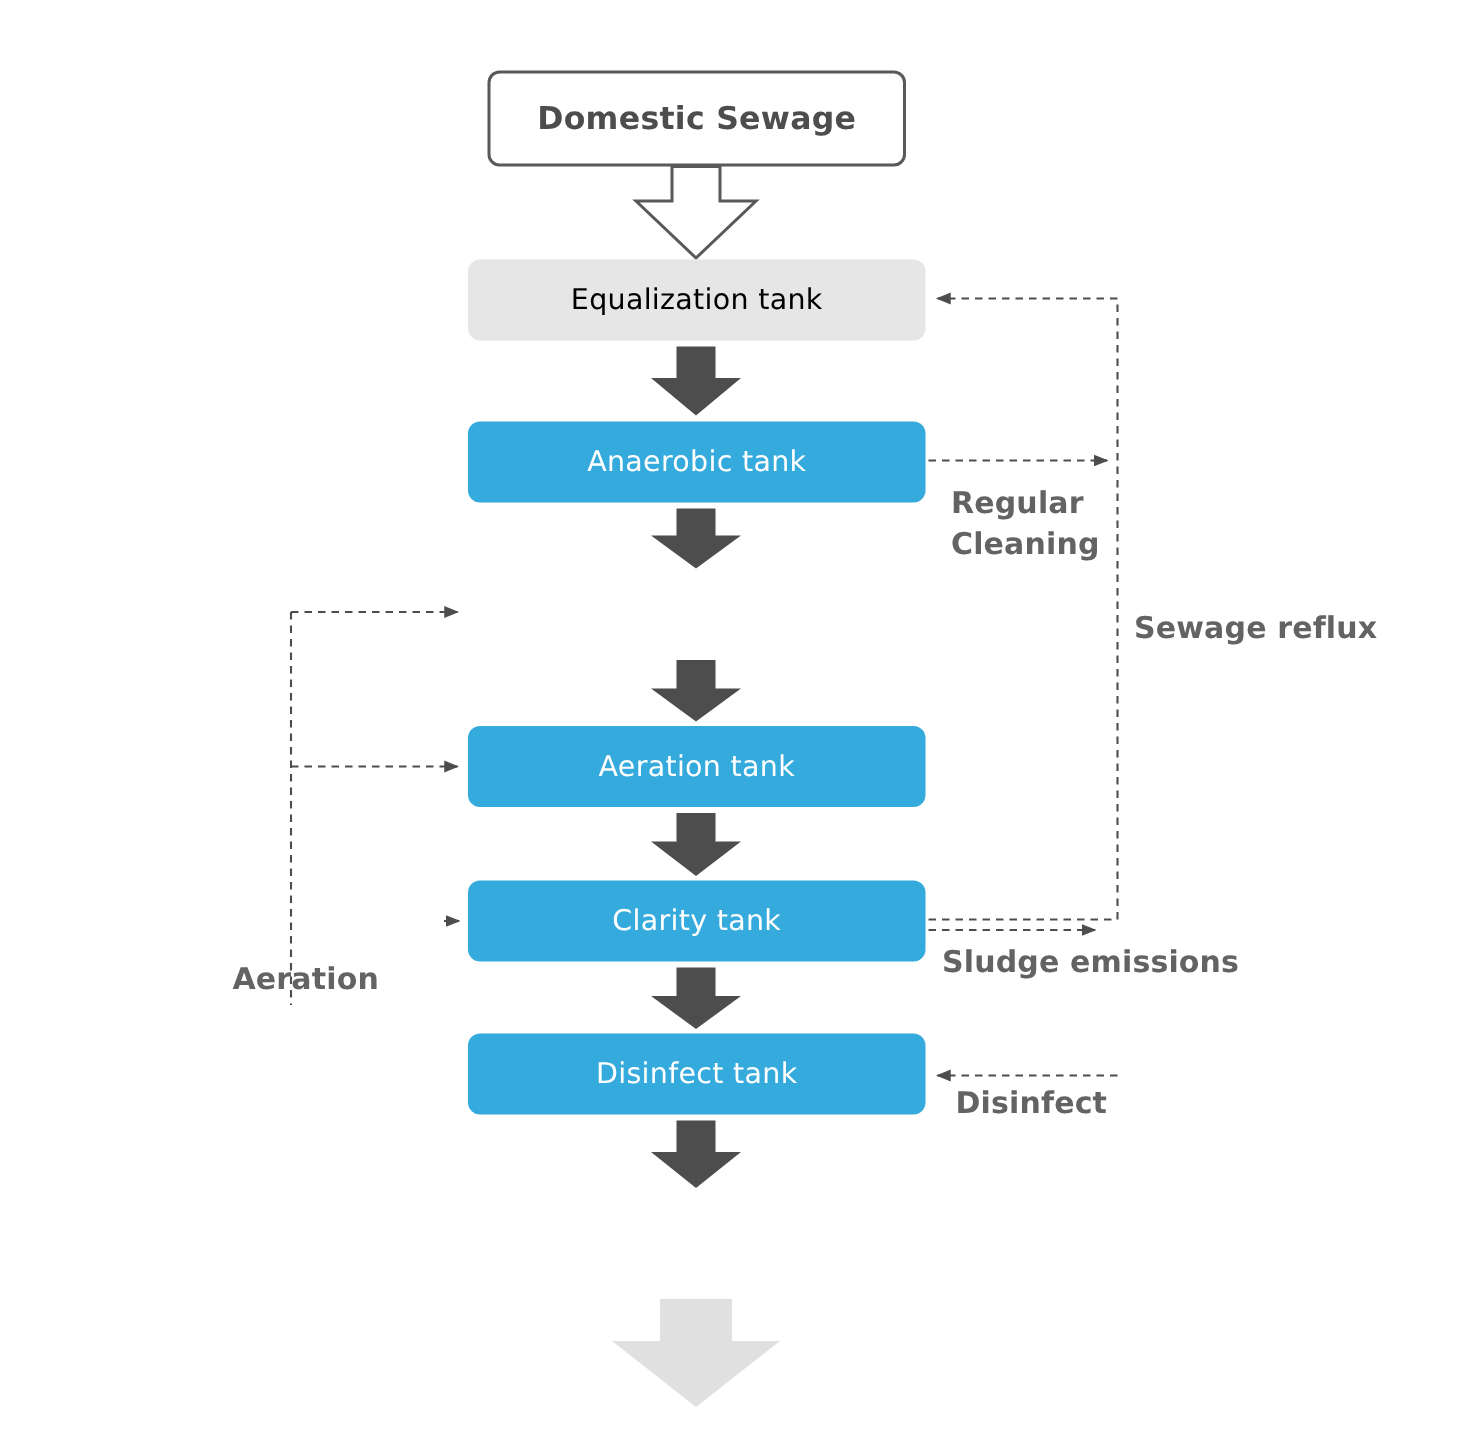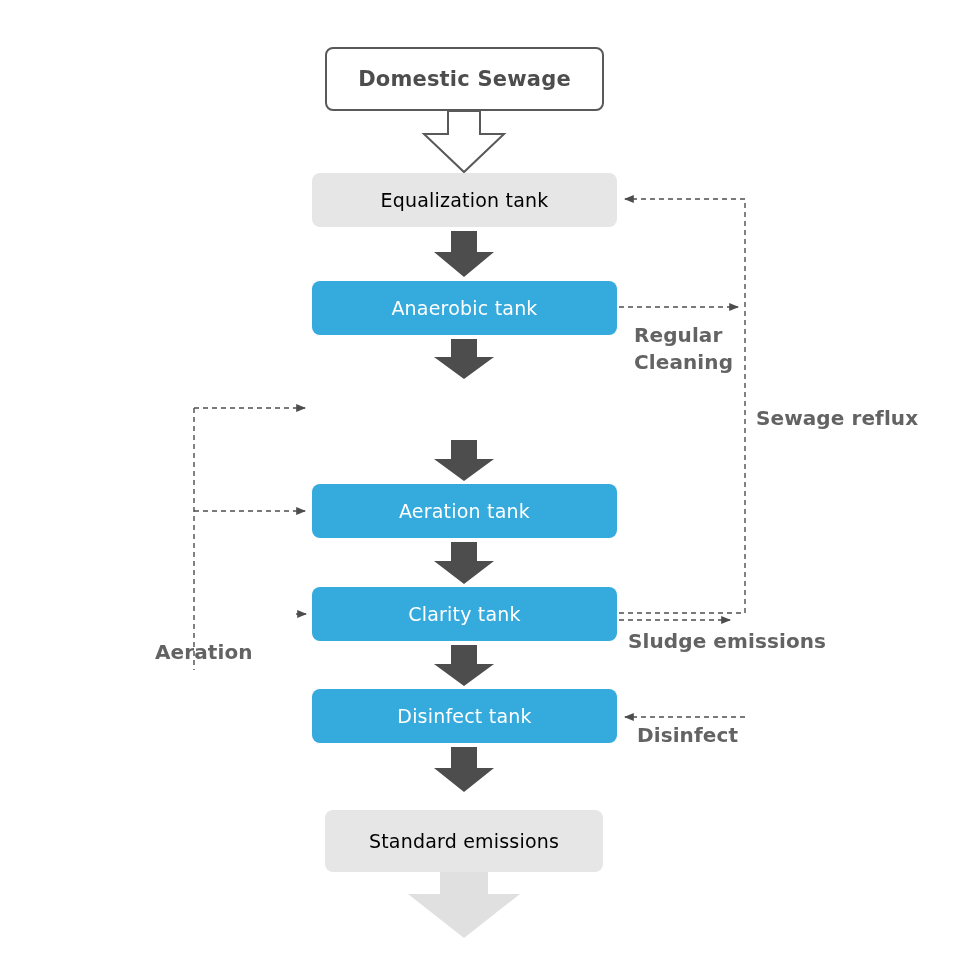--- a/index.html
+++ b/index.html
@@ -130,23 +130,20 @@
   </div>
 
   <div class="node node-blue" style="left:312px; top:689px; width:305px; height:54px;">
     <span>Disinfect tank</span>
   </div>
 
   <div class="node node-blue" style="left:312px; top:587px; width:305px; height:54px;">
     <span>Clarity tank</span>
   </div>
 
-  <div class="node node-grey" style="left:325px; top:810px; width:278px; height:62px;">
-    <span>Standard emissions</span>
-  </div>
 
   <div class="edge-label" style="left:634px; top:322px;">Regular
 Cleaning</div>
 
   <div class="edge-label" style="left:756px; top:405px;">Sewage reflux</div>
 
   <div class="edge-label" style="left:628px; top:628px;">Sludge emissions</div>
 
   <div class="edge-label" style="left:637px; top:722px;">Disinfect</div>
 

